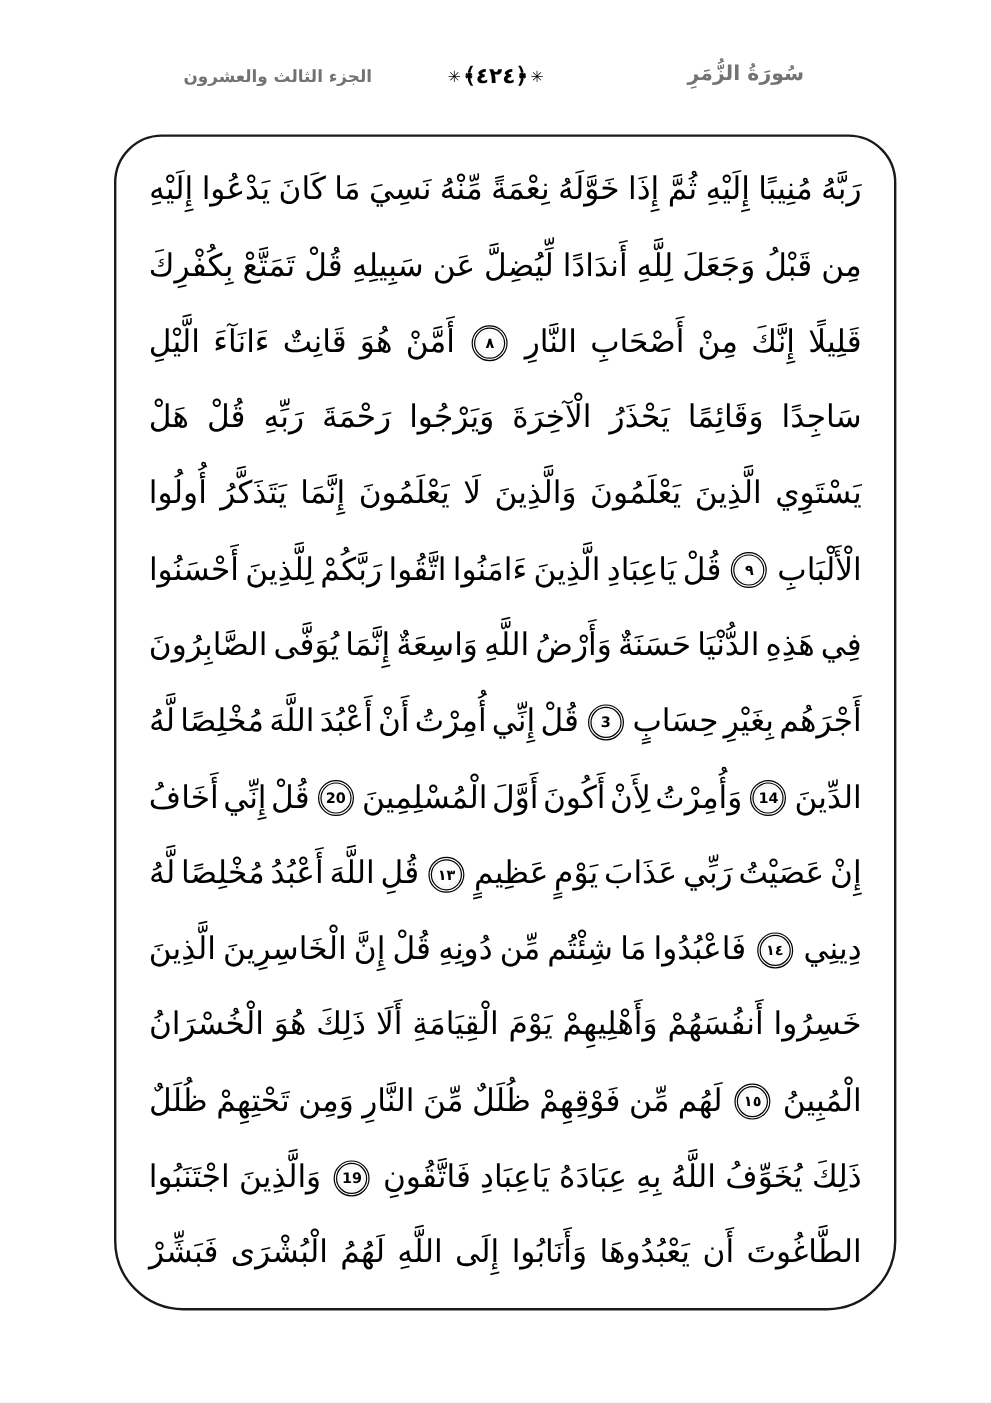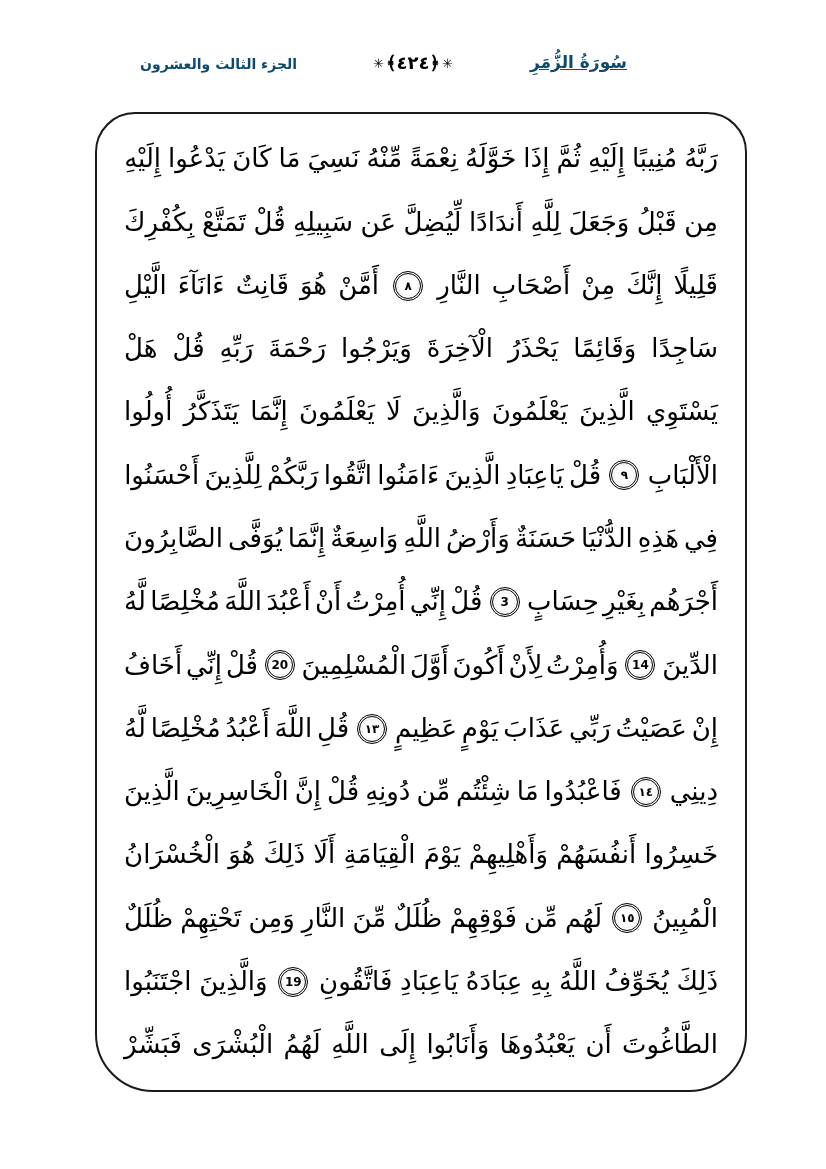--- a/index.html
+++ b/index.html
@@ -15,27 +15,27 @@
     color: #000000;
     overflow: hidden;
   }
 
   
   .page-header { position: absolute; top: 0; left: 0; width: 100%; height: 110px; }
 
   .hdr-item {
     position: absolute;
     top: 52px;
-    text-align: left;
+    text-align: right;
     font-weight: bold;
-    color: #0c4a6e;
+    color: #737373;
     direction: rtl;
     white-space: nowrap;
   }
-  .hdr-surah { left: 530px; width: 140px; font-size: 17px; letter-spacing: -0.5px; text-decoration: underline; }
+  .hdr-surah { left: 530px; width: 140px; font-size: 17px; letter-spacing: -0.5px; }
   .hdr-juz   { left: 140px; width: 170px; font-size: 14px; top: 56px; letter-spacing: -0.5px; }
 
   .hdr-pageno {
     position: absolute;
     top: 52px;
     left: 50%;
     transform: translateX(-50%);
     display: flex;
     align-items: center;
     gap: 2px;

